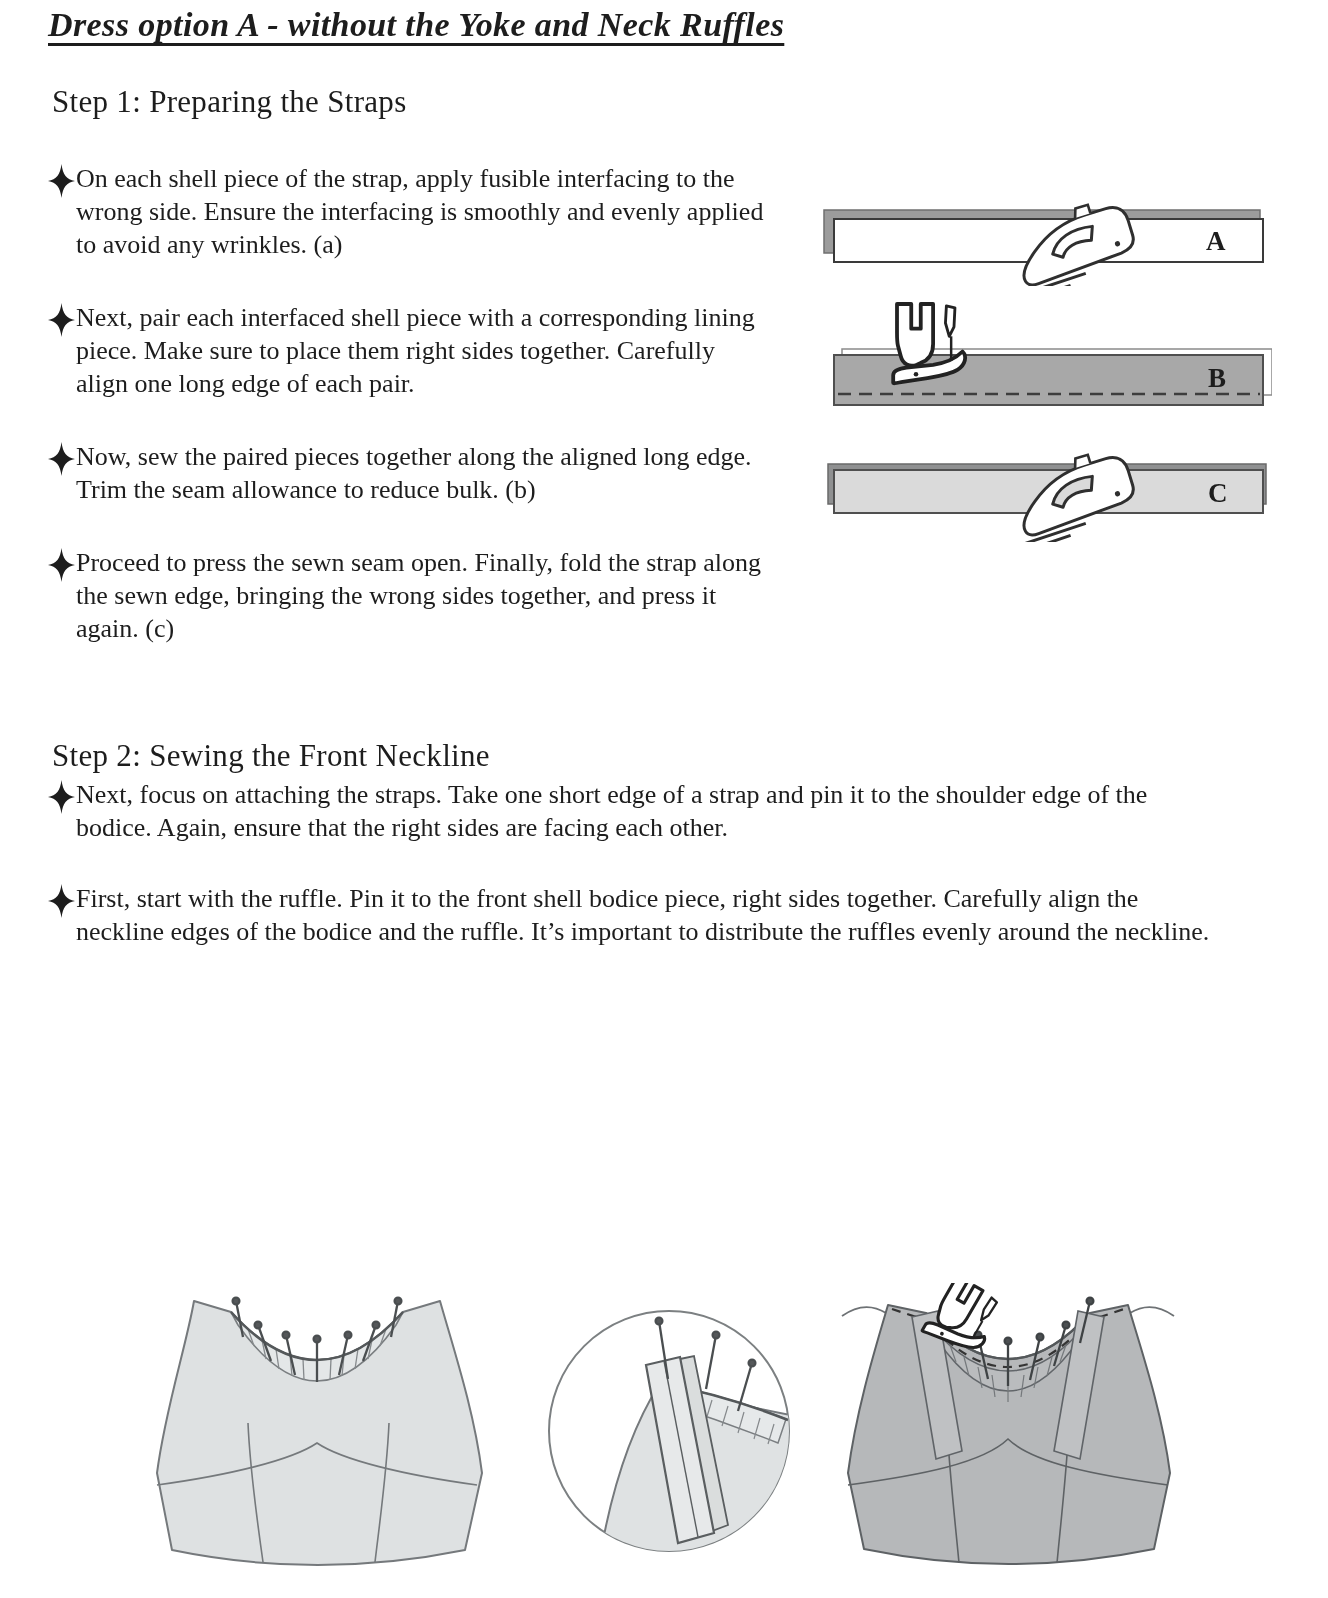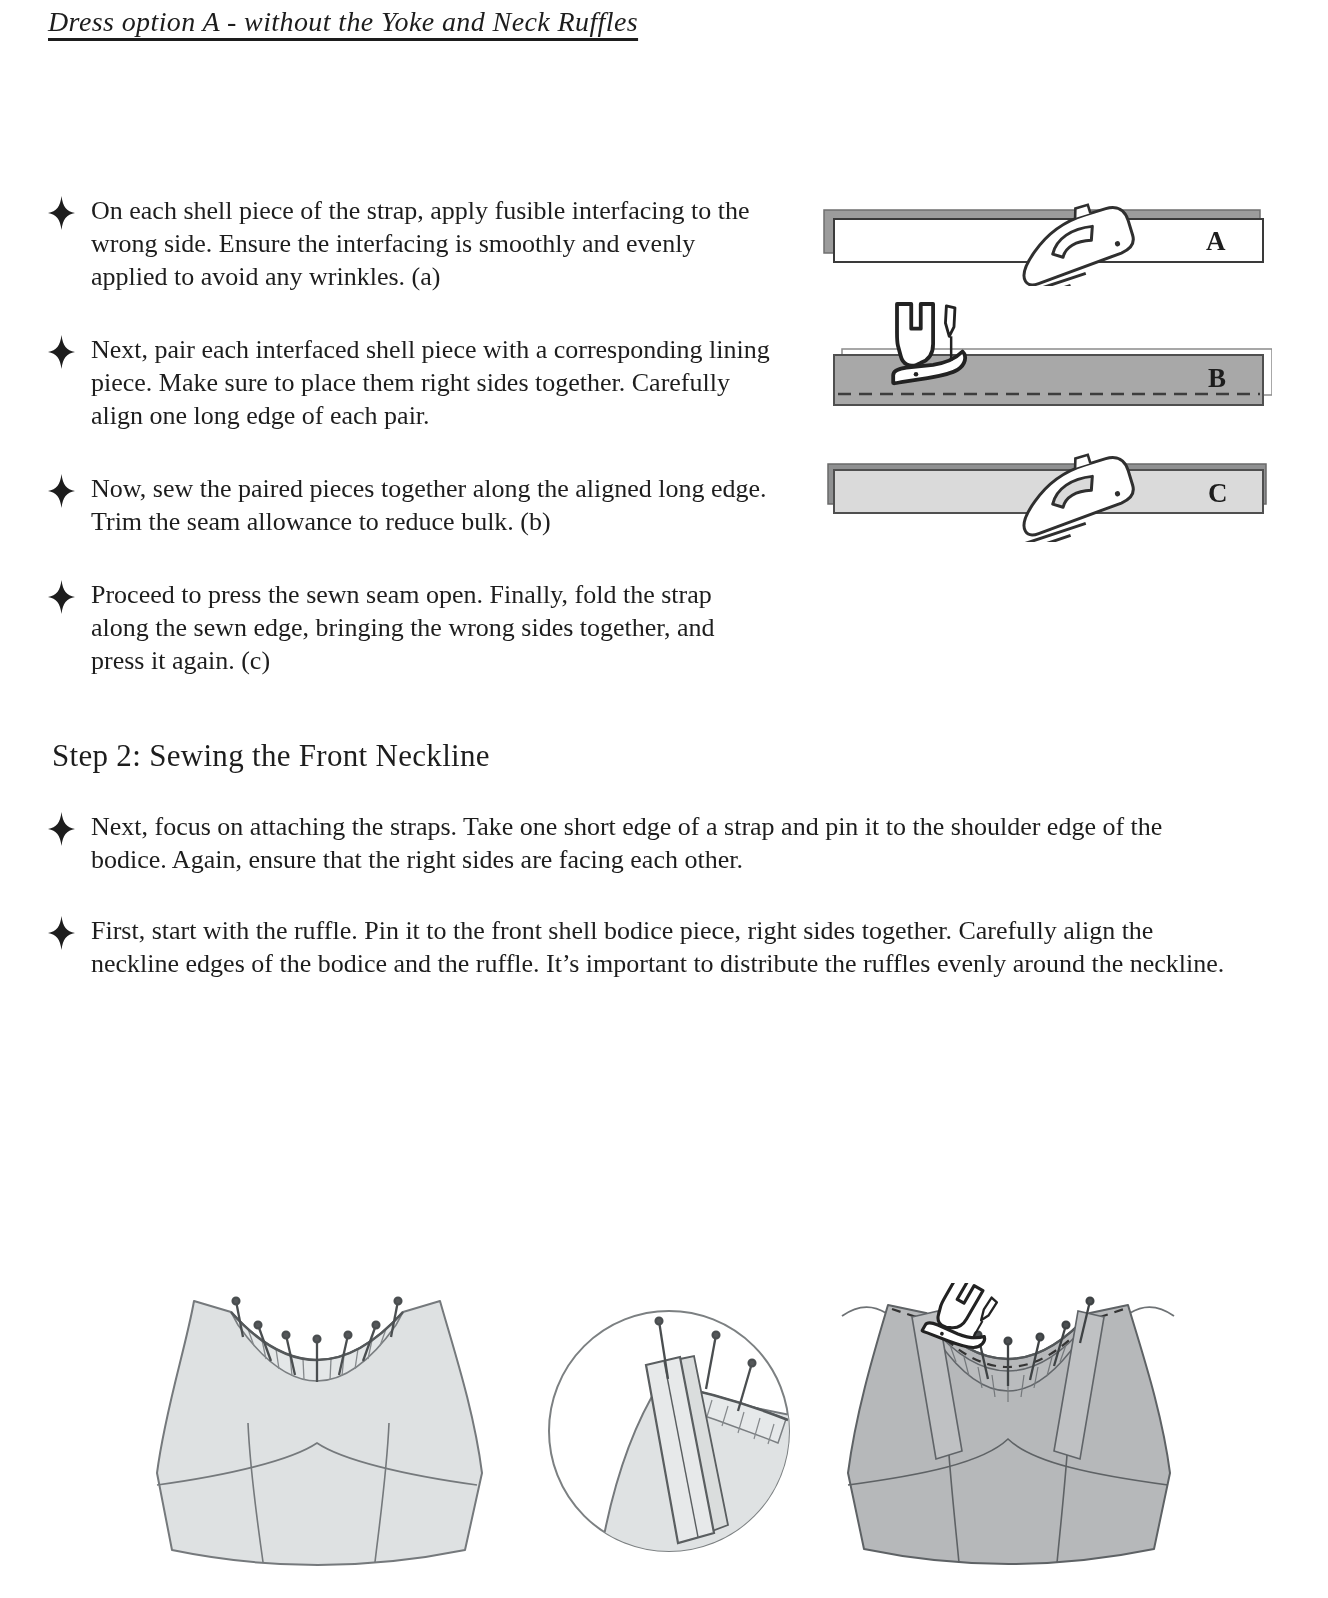--- a/index.html
+++ b/index.html
@@ -1,28 +1,28 @@
 <!DOCTYPE html>
 <html><head>
 <meta charset="utf-8">
 <style>
   html,body{margin:0;padding:0;background:#ffffff;}
   .page{position:relative;width:1328px;height:1598px;background:#ffffff;overflow:hidden;
         font-family:"Liberation Serif","DejaVu Serif",serif;color:#1d1d1d;}
-  .title{position:absolute;left:48px;top:6px;margin:0;font-size:28px;font-style:italic;font-weight:400;
+  .title{position:absolute;left:48px;top:6px;margin:0;font-size:34px;font-style:italic;font-weight:700;
          letter-spacing:0.4px;text-decoration:underline;text-decoration-thickness:2.5px;text-underline-offset:7px;}
   .step-heading{position:absolute;margin:0;font-size:31px;font-weight:400;letter-spacing:0.3px;}
   #step1-heading{left:52px;top:84px;}
   #step2-heading{left:52px;top:694px;margin-top:44px;}
   ul.bullets{position:absolute;list-style:none;margin:0;padding:0;font-size:26px;line-height:1.27;}
   #step1-list{left:48px;top:162px;width:722px;}
   #step2-list{left:48px;top:778px;width:1180px;}
   #step1-list li{margin-bottom:40px;}
   #step2-list li{margin-bottom:38px;}
-  ul.bullets li{display:flex;gap:15px;margin-top:32px;}
+  ul.bullets li{display:flex;}
   .star{flex:0 0 28px;padding-top:2px;}
   .diagram{position:absolute;}
   #diagram-a{left:816px;top:198px;}
   #diagram-b{left:816px;top:298px;}
   #diagram-c{left:816px;top:452px;}
   .illus{position:absolute;}
   #illus-front{left:130px;top:1285px;}
   #illus-detail{left:540px;top:1295px;}
   #illus-back{left:828px;top:1283px;}
   .diagram-label{font-family:"Liberation Serif",serif;font-weight:700;font-size:27px;fill:#1d1d1d;}
@@ -51,20 +51,21 @@
       </g>
       <g id="pin-shape">
         <line x1="0" y1="0" x2="10" y2="42" stroke="#4a4e50" stroke-width="2.4"></line>
         <circle cx="0" cy="0" r="3.4" fill="#55585a"></circle>
       </g>
     </defs>
   </svg>
 
   <h1 class="title">Dress option A - without the Yoke and Neck Ruffles</h1>
 
+  <h2 class="step-heading" id="step1-heading">Step 1: Preparing the Straps</h2>
 
   <ul class="bullets" id="step1-list">
     <li>
       <span class="star"><svg width="27" height="34" viewBox="0 0 24 24" preserveAspectRatio="none">
             <path d="M12,0 C13.2,7.6 16.4,10.8 24,12 C16.4,13.2 13.2,16.4 12,24 C10.8,16.4 7.6,13.2 0,12 C7.6,10.8 10.8,7.6 12,0 Z" fill="#1d1d1d"></path>
           </svg></span>
       <span>On each shell piece of the strap, apply fusible interfacing to the wrong side. Ensure the interfacing is smoothly and evenly applied to avoid any wrinkles. (a)</span>
     </li>
     <li>
       <span class="star"><svg width="27" height="34" viewBox="0 0 24 24" preserveAspectRatio="none">

